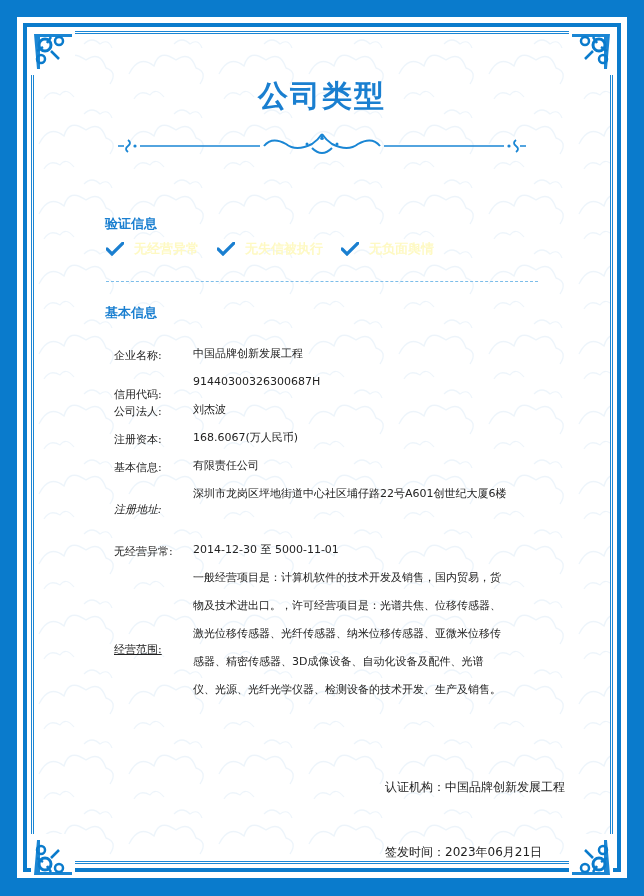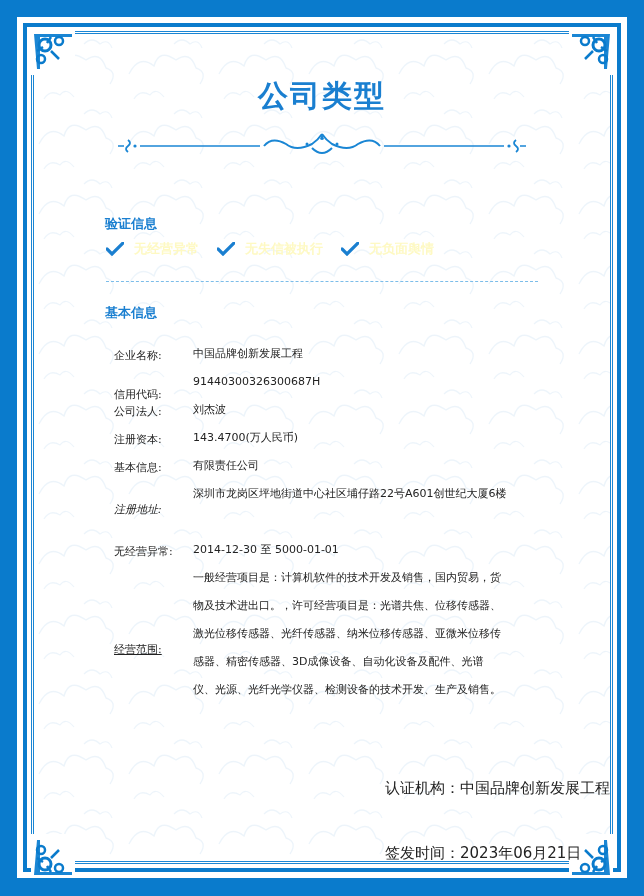--- a/index.html
+++ b/index.html
@@ -20,21 +20,21 @@
   .section-title { position: absolute; left: 105px; font-size: 13px; font-weight: bold; color: #1a7fd0; }
   .checks { position: absolute; left: 106px; top: 240px; display: flex; align-items: center; }
   .check-item { display: flex; align-items: center; margin-right: 18px; }
   .check-item svg { width: 18px; height: 14px; margin-right: 10px; }
   .check-label { font-size: 13px; font-weight: bold; color: #fef9c3; }
   .dash-line { position: absolute; left: 106px; top: 281px; width: 432px; border-top: 1px dashed #7cbde9; }
 
   .info-row { position: absolute; left: 105px; font-size: 11px; color: #222; }
   .info-label { position: absolute; left: 9px; width: 80px; }
   .info-value { position: absolute; left: 88px; width: 350px; line-height: 28px; }
-  .footer-line { position: absolute; left: 385px; font-size: 15px; color: #222; }
+  .footer-line { position: absolute; left: 385px; font-size: 12px; color: #222; }
 </style>
 </head>
 <body>
 
 <div class="paper"></div>
 <div class="frame-thick"></div>
 <div class="frame-inner">
   <svg class="bg-pattern" xmlns="http://www.w3.org/2000/svg">
     <defs>
       <pattern id="clouds" width="90" height="70" patternUnits="userSpaceOnUse">
@@ -133,33 +133,33 @@
 <div class="info-row" style="top:368px;">
   <span class="info-label" style="top:8px;margin-top:11px;">信用代码:</span>
   <span class="info-value">91440300326300687H</span>
 </div>
 <div class="info-row" style="top:396px;">
   <span class="info-label" style="top:8px;">公司法人:</span>
   <span class="info-value">刘杰波</span>
 </div>
 <div class="info-row" style="top:424px;">
   <span class="info-label" style="top:8px;">注册资本:</span>
-  <span class="info-value">143.4700(万人民币)</span>
+  <span class="info-value">168.6067(万人民币)</span>
 </div>
 <div class="info-row" style="top:452px;">
   <span class="info-label" style="top:8px;">基本信息:</span>
   <span class="info-value">有限责任公司</span>
 </div>
 <div class="info-row" style="top:480px;">
   <span class="info-label" style="top:22px;font-style:italic;">注册地址:</span>
   <span class="info-value" style="width:320px;">深圳市龙岗区坪地街道中心社区埔仔路22号A601创世纪大厦6楼</span>
 </div>
 <div class="info-row" style="top:536px;">
   <span class="info-label" style="top:8px;">无经营异常:</span>
-  <span class="info-value">2014-12-30 至 5000-01-01</span>
+  <span class="info-value">2014-12-30 至 5000-11-01</span>
 </div>
 <div class="info-row" style="top:564px;">
   <span class="info-label" style="top:78px;text-decoration:underline;">经营范围:</span>
   <span class="info-value" style="width:312px;">一般经营项目是：计算机软件的技术开发及销售，国内贸易，货物及技术进出口。，许可经营项目是：光谱共焦、位移传感器、激光位移传感器、光纤传感器、纳米位移传感器、亚微米位移传感器、精密传感器、3D成像设备、自动化设备及配件、光谱仪、光源、光纤光学仪器、检测设备的技术开发、生产及销售。</span>
 </div>
 
 <div class="footer-line" style="top:779px;">认证机构：中国品牌创新发展工程</div>
 <div class="footer-line" style="top:800px;margin-top:44px;">签发时间：2023年06月21日</div>
 
 </body></html>

